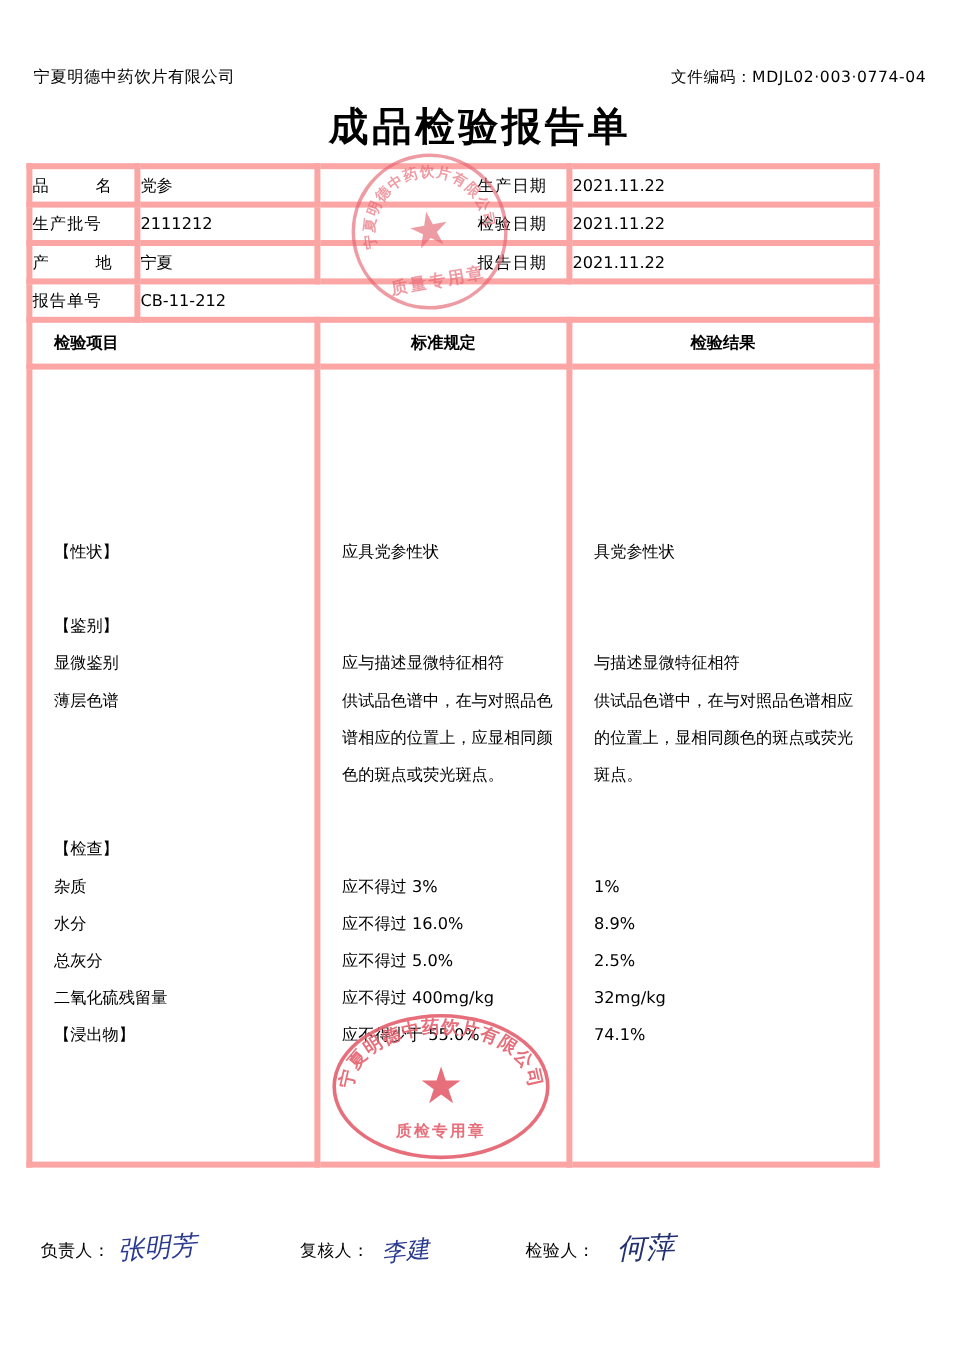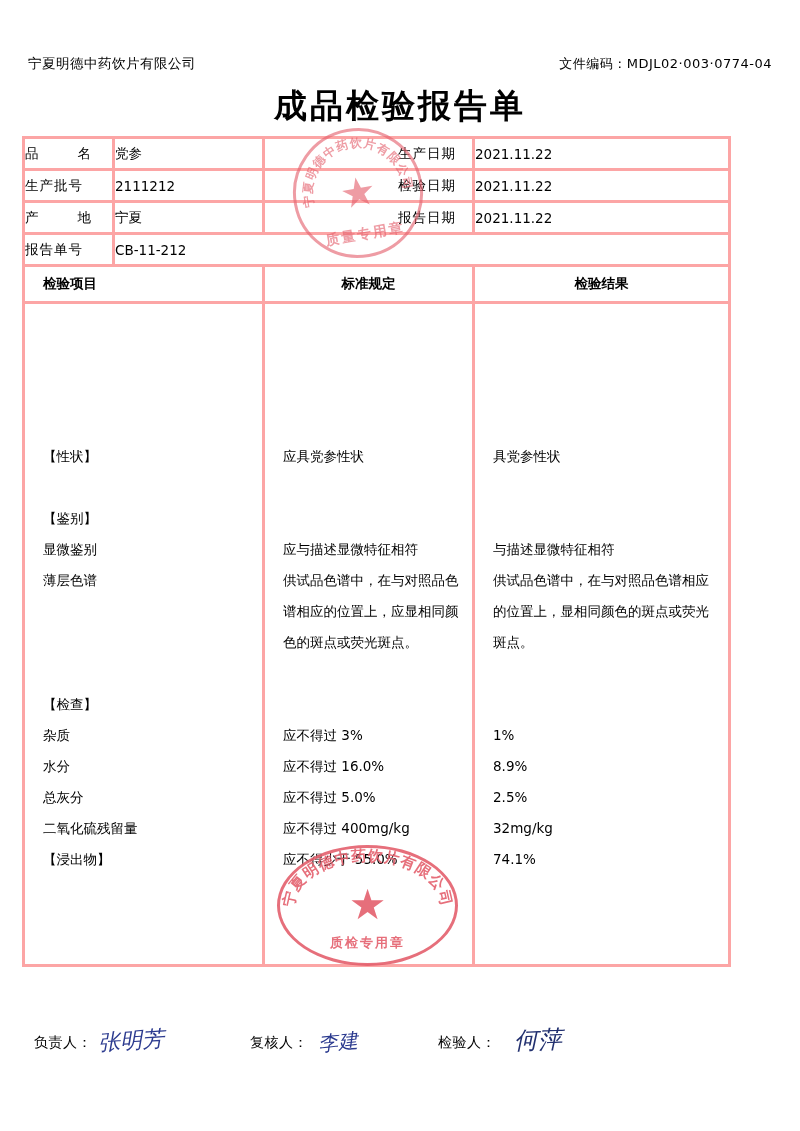--- a/index.html
+++ b/index.html
@@ -52,21 +52,21 @@
   
   .tbl {
     position: absolute;
     left: 22px;
     top: 136px;
     width: 706px;
     border-collapse: collapse;
     table-layout: fixed;
   }
   .tbl td {
-    border: 3px solid #fca5a5;
+    border: 5px solid #fca5a5;
     padding: 0;
     vertical-align: middle;
     font-size: 13.5px;
   }
   .cell-pad {
     padding: 6px 10px;
   }
   .lbl {
     letter-spacing: 4px;
     white-space: nowrap;

